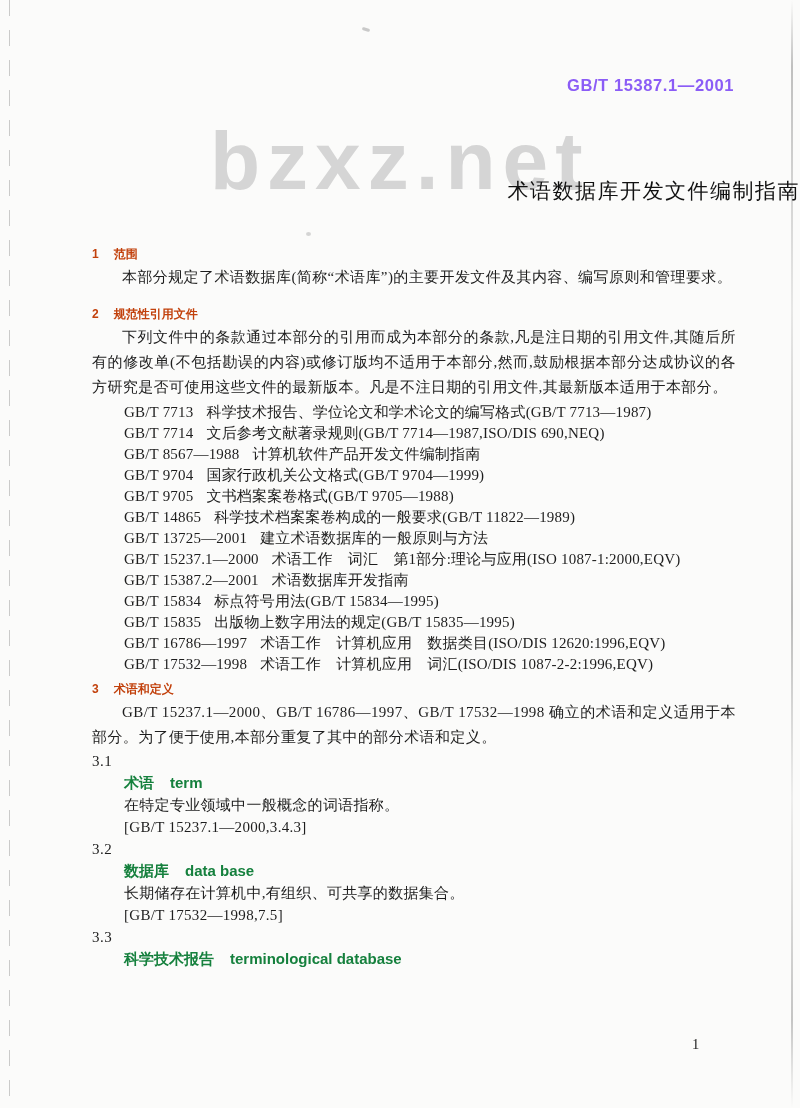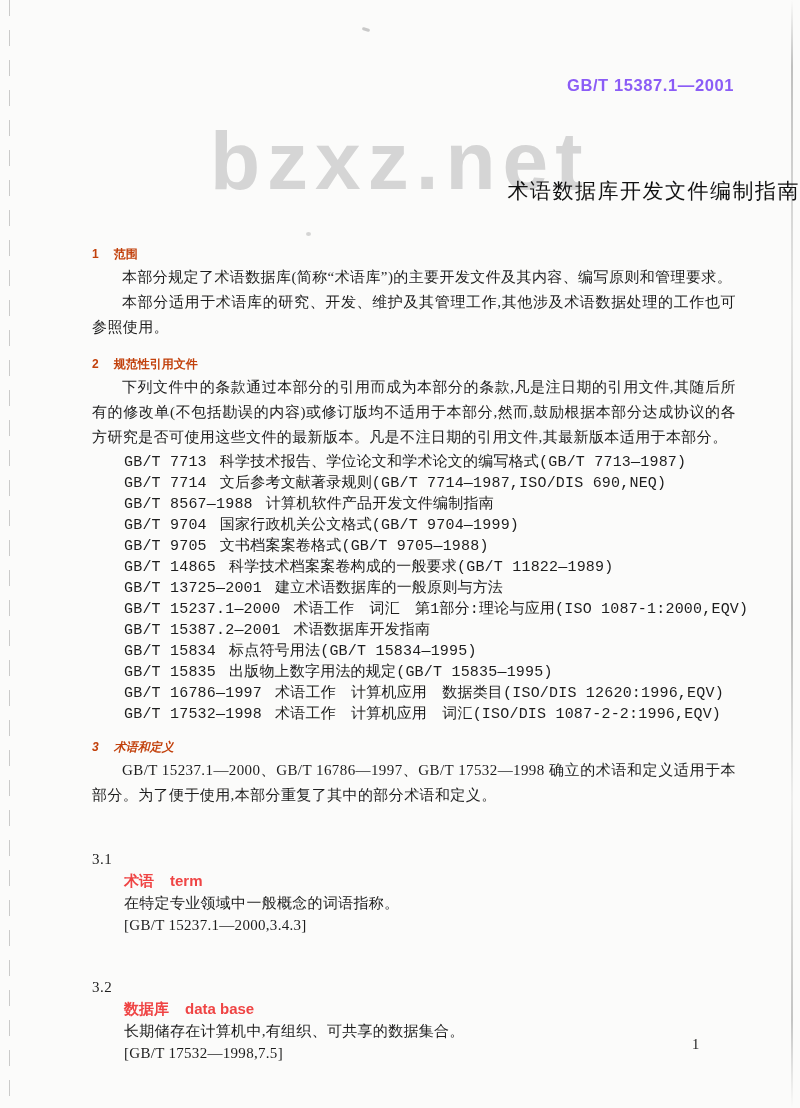--- a/index.html
+++ b/index.html
@@ -59,36 +59,36 @@
     position:absolute;left:92px;right:64px;top:240px;z-index:2;
     font-size:15px;
   }
   .sec-h{
     font-family:"Liberation Sans","DejaVu Sans",sans-serif;
     font-weight:bold;font-size:12px;line-height:21px;color:#c2410c;
   }
   .sec-h .sec-no{margin-right:15px;}
   .h1{margin-top:4px;}
   .h2{margin-top:14px;}
-  .h3{margin-top:12px;font-style:italic;}
+  .h3{margin-top:4px;}
   p.para{
     margin:0;text-indent:2em;text-align:justify;
     line-height:25px;letter-spacing:.4px;
   }
   .p-first{margin-top:18px;}
   .p-after-h{margin-top:10px;}
-  .ref-list{margin-top:2px;font-family:Liberation Mono, monospace;}
+  .ref-list{margin-top:2px;}
   .ref-row{padding-left:32px;line-height:21px;white-space:nowrap;letter-spacing:.2px;}
   .ref-code{margin-right:13px;}
   .terms{margin-top:0;}
-  .clause-no{line-height:22px;letter-spacing:.5px;margin-top:40px;}
+  .clause-no{line-height:22px;letter-spacing:.5px;}
   .term-line{
     padding-left:32px;line-height:22px;
     font-family:"Liberation Sans","DejaVu Sans",sans-serif;
-    font-weight:bold;color:#ef4444;font-size:15px;
+    font-weight:bold;color:#15803d;font-size:15px;
   }
   .term-en{margin-left:16px;}
   .term-def,.term-src{
     margin:0;padding-left:32px;line-height:22px;letter-spacing:.3px;
   }
   .page-no{
     position:absolute;top:1036px;left:692px;z-index:2;
     font-size:14.5px;color:#222;
   }
 </style>
@@ -107,21 +107,20 @@
   <div class="watermark">bzxz.net</div>
 
   <h1 class="doc-title">术语数据库开发文件编制指南</h1>
 
   <div class="content">
 
     <div class="sec-h h1">
       <span class="sec-no">1</span><span>范围</span>
     </div>
     <p class="para p-first">本部分规定了术语数据库(简称“术语库”)的主要开发文件及其内容、编写原则和管理要求。</p>
-    <p class="para">本部分适用于术语库的研究、开发、维护及其管理工作,其他涉及术语数据处理的工作也可参照使用。</p>
 
     <div class="sec-h h2">
       <span class="sec-no">2</span><span>规范性引用文件</span>
     </div>
     <p class="para p-after-h">下列文件中的条款通过本部分的引用而成为本部分的条款,凡是注日期的引用文件,其随后所有的修改单(不包括勘误的内容)或修订版均不适用于本部分,然而,鼓励根据本部分达成协议的各方研究是否可使用这些文件的最新版本。凡是不注日期的引用文件,其最新版本适用于本部分。</p>
 
     <div class="ref-list">
       <div class="ref-row"><span class="ref-code">GB/T 7713</span><span>科学技术报告、学位论文和学术论文的编写格式(GB/T 7713—1987)</span></div>
       <div class="ref-row"><span class="ref-code">GB/T 7714</span><span>文后参考文献著录规则(GB/T 7714—1987,ISO/DIS 690,NEQ)</span></div>
       <div class="ref-row"><span class="ref-code">GB/T 8567—1988</span><span>计算机软件产品开发文件编制指南</span></div>

